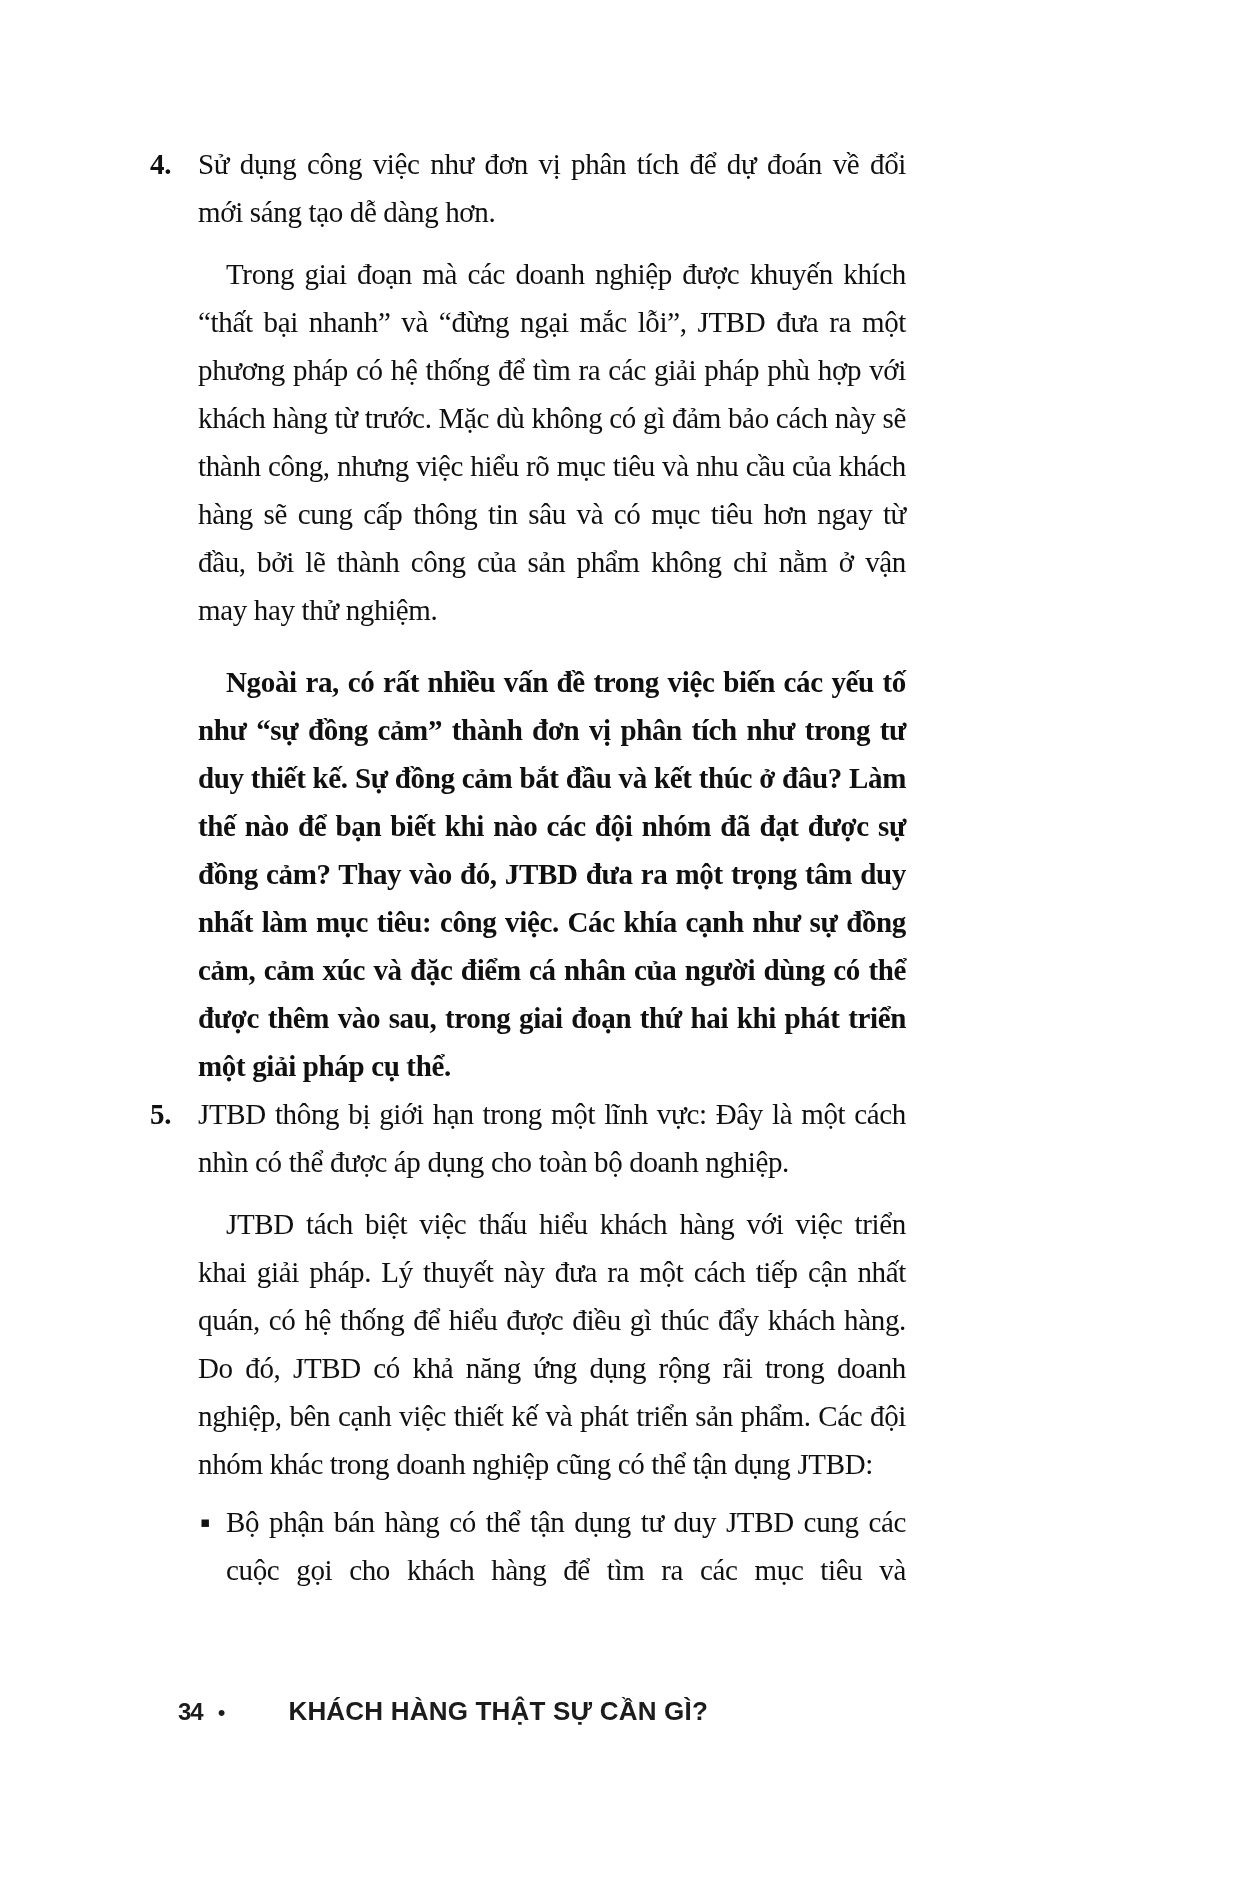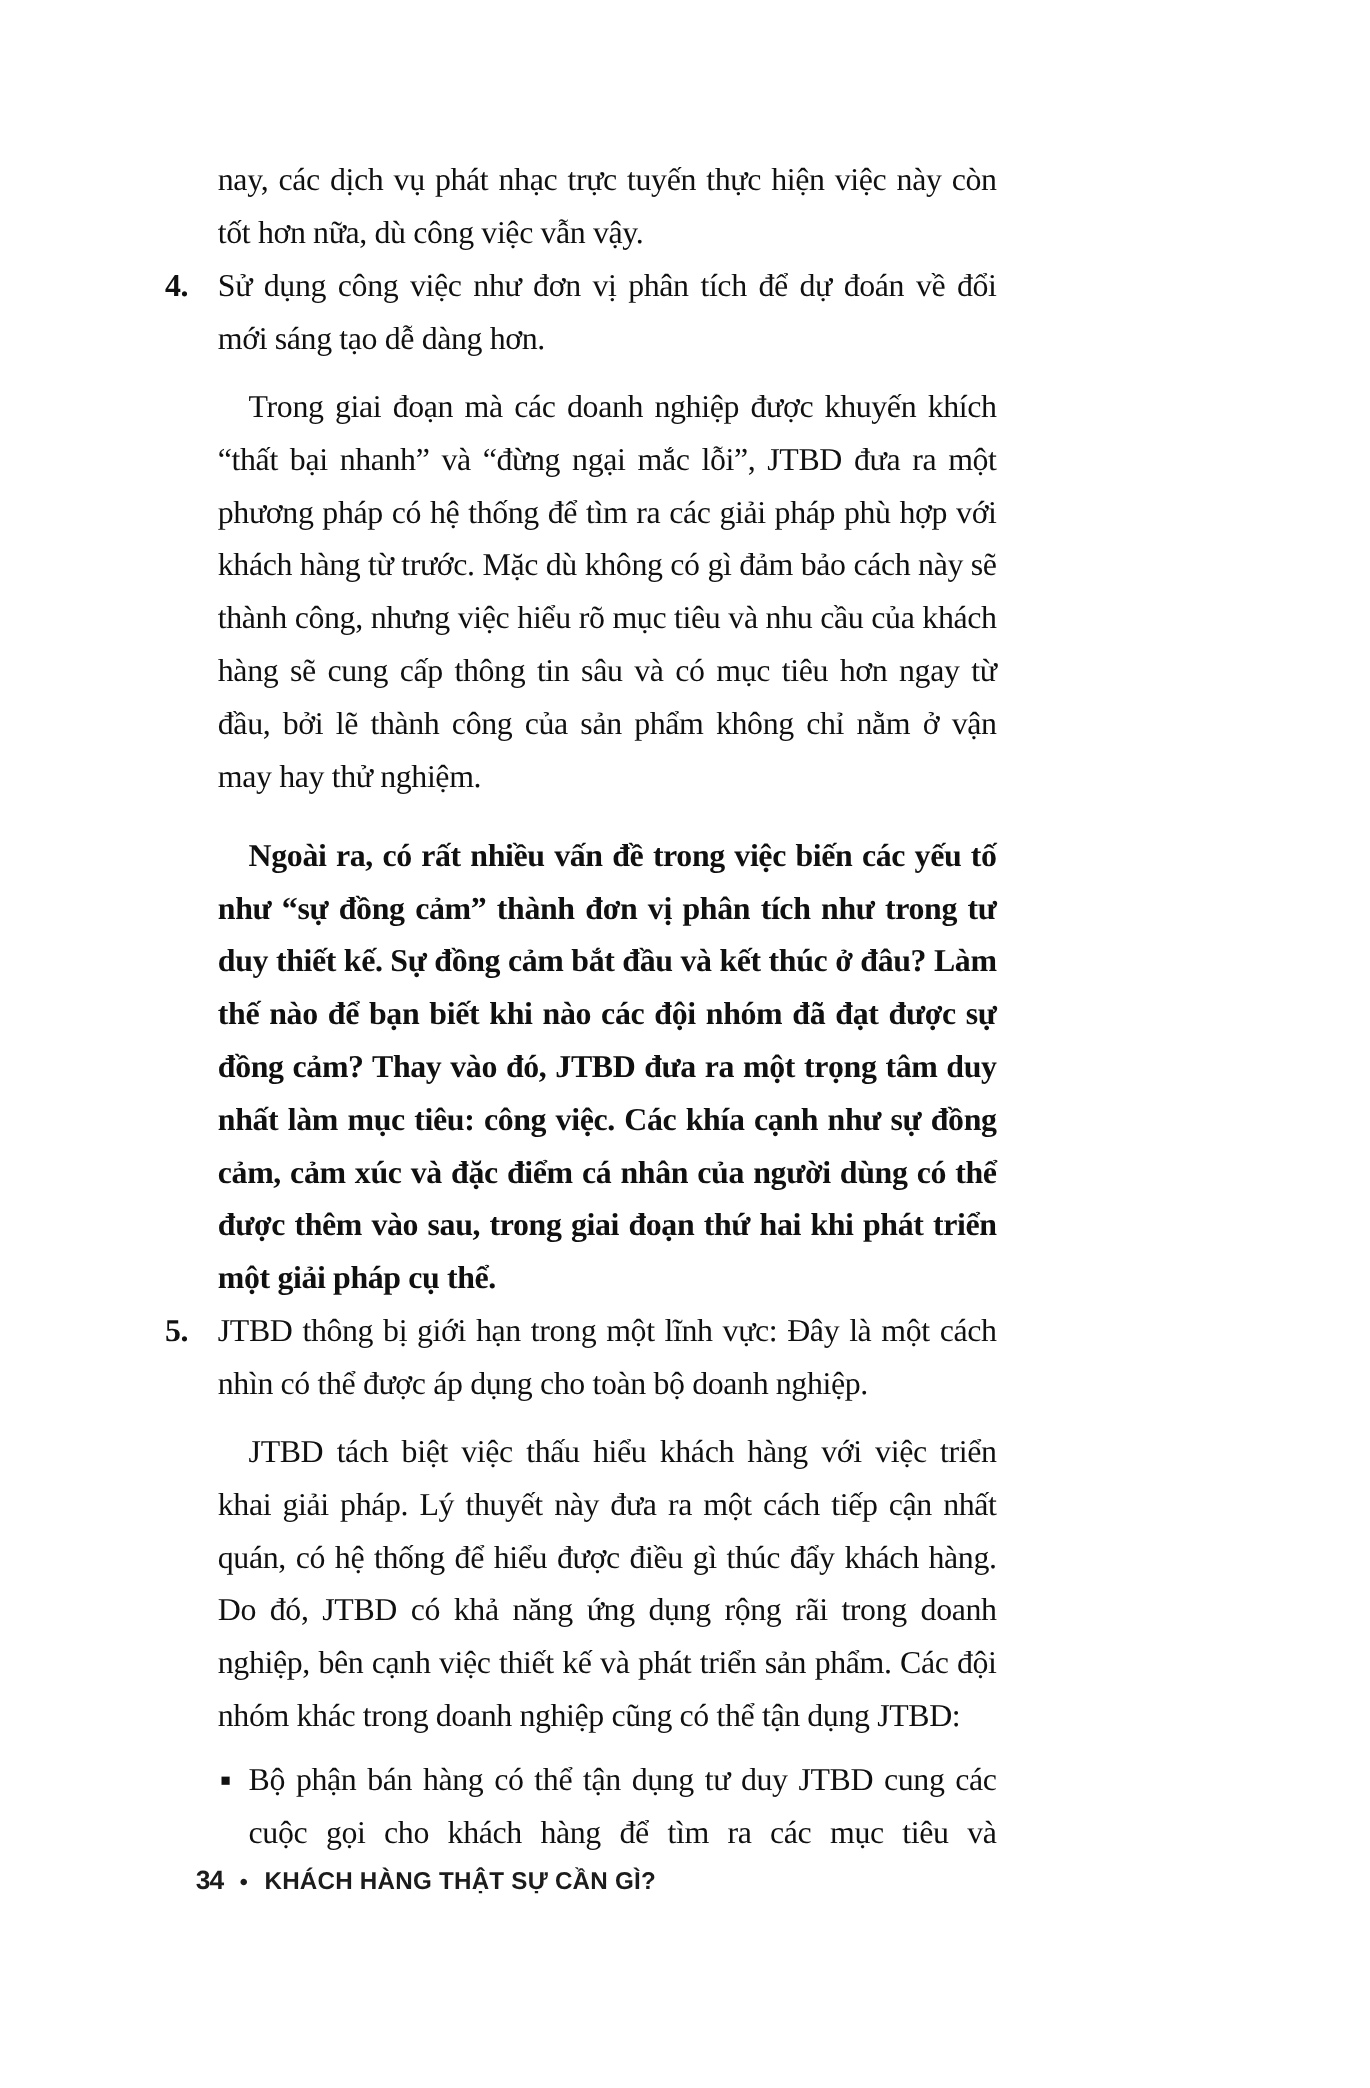--- a/index.html
+++ b/index.html
@@ -39,30 +39,29 @@
     font-size:15px;line-height:48px;
   }
   .page-footer{
     position:absolute;left:178px;top:1696px;
     display:flex;align-items:center;gap:15px;
     font-family:"Liberation Sans","DejaVu Sans",sans-serif;
     color:#1c1c1c;white-space:nowrap;
   }
   .pagenum{font-size:24px;font-weight:700;letter-spacing:-1px;}
   .sep{font-size:22px;position:relative;top:1px;}
-  .runtitle{font-size:22px;font-weight:700;letter-spacing:0.2px;}
+  .runtitle{font-size:26px;font-weight:700;letter-spacing:0.2px;margin-left:48px;}
 </style>
 </head>
 <body>
 
 <div class="page-root">
 
   <main class="content">
 
-    <p class="para">nay, các dịch vụ phát nhạc trực tuyến thực hiện việc này còn tốt hơn nữa, dù công việc vẫn vậy.</p>
 
     <section class="heading gap-md">
       <span class="hnum">4.</span>
       <h2 class="htext">Sử dụng công việc như đơn vị phân tích để dự đoán về đổi mới sáng tạo dễ dàng hơn.</h2>
     </section>
 
     <p class="para indent gap-lg">Trong giai đoạn mà các doanh nghiệp được khuyến khích “thất bại nhanh” và “đừng ngại mắc lỗi”, JTBD đưa ra một phương pháp có hệ thống để tìm ra các giải pháp phù hợp với khách hàng từ trước. Mặc dù không có gì đảm bảo cách này sẽ thành công, nhưng việc hiểu rõ mục tiêu và nhu cầu của khách hàng sẽ cung cấp thông tin sâu và có mục tiêu hơn ngay từ đầu, bởi lẽ thành công của sản phẩm không chỉ nằm ở vận may hay thử nghiệm.</p>
 
     <p class="para indent gap-sm">Ngoài ra, có rất nhiều vấn đề trong việc biến các yếu tố như “sự đồng cảm” thành đơn vị phân tích như trong tư duy thiết kế. Sự đồng cảm bắt đầu và kết thúc ở đâu? Làm thế nào để bạn biết khi nào các đội nhóm đã đạt được sự đồng cảm? Thay vào đó, JTBD đưa ra một trọng tâm duy nhất làm mục tiêu: công việc. Các khía cạnh như sự đồng cảm, cảm xúc và đặc điểm cá nhân của người dùng có thể được thêm vào sau, trong giai đoạn thứ hai khi phát triển một giải pháp cụ thể.</p>
 

